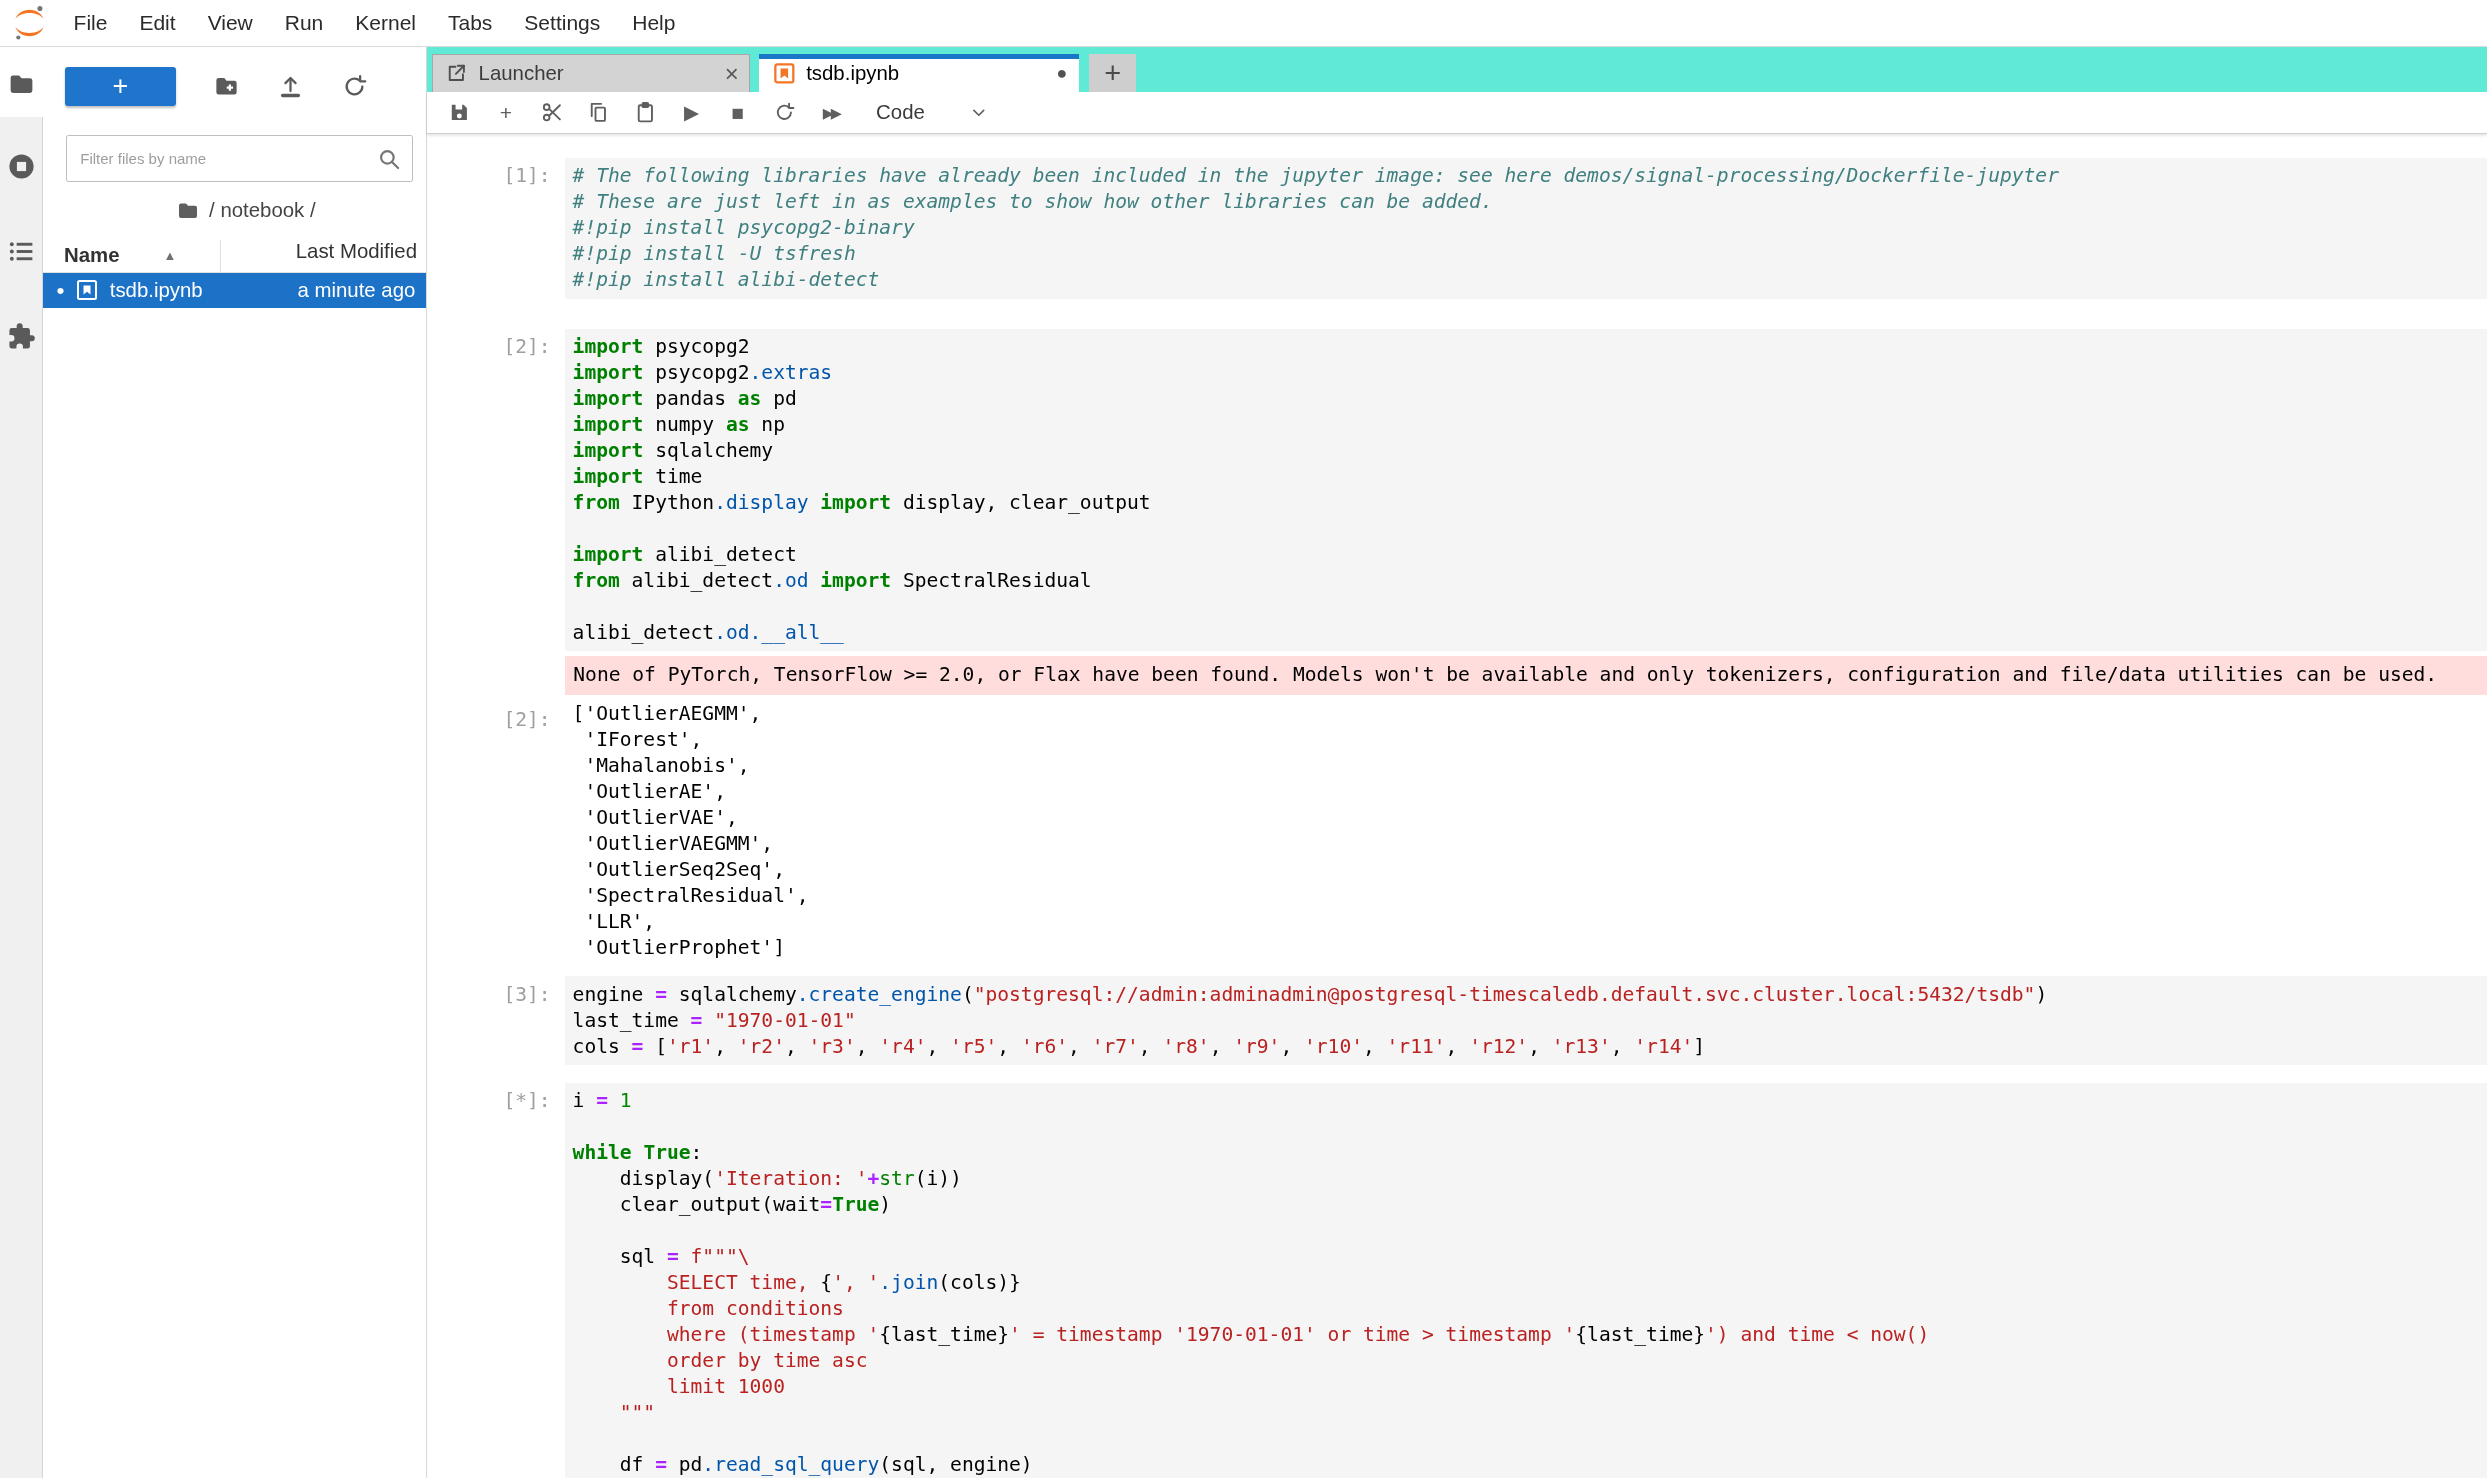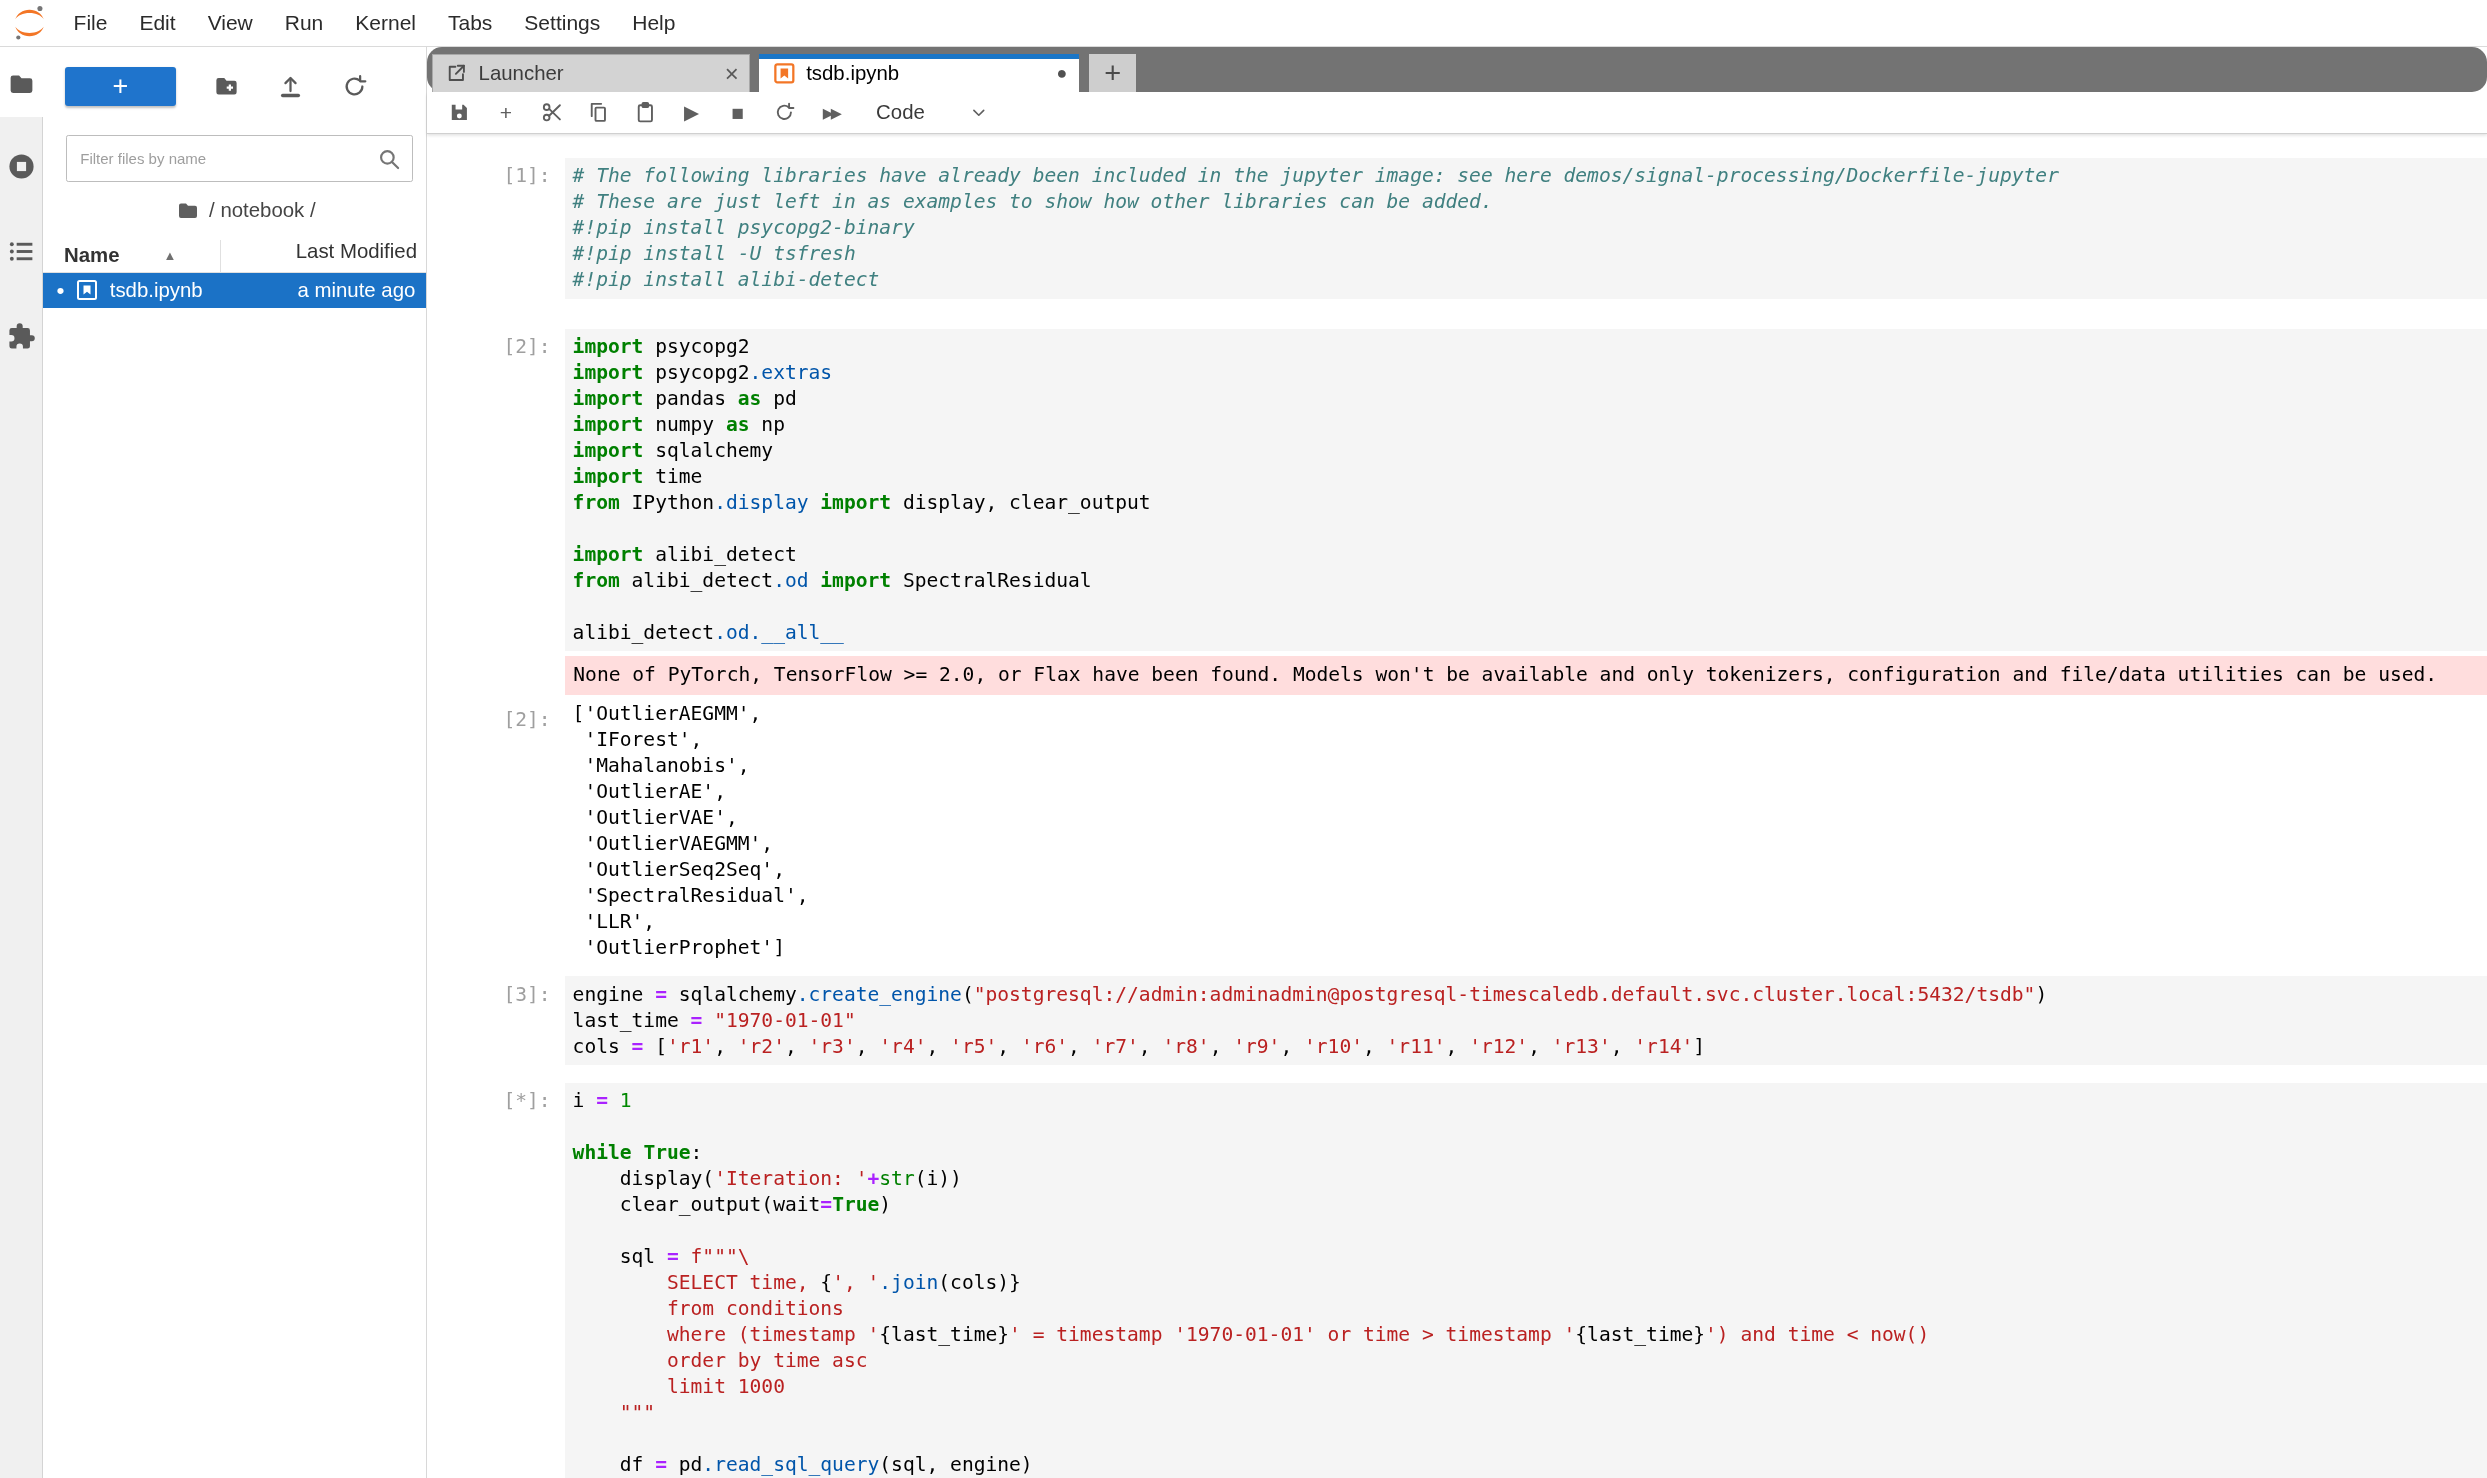--- a/index.html
+++ b/index.html
@@ -48,21 +48,21 @@
   .sort-arrow { font-size:13px; color:#707070; margin-left:44px; }
   .mod-col { flex:1; text-align:right; padding-right:9px; }
   .fb-row { display:flex; align-items:center; height:35px; background:#1b72c6; color:#fff; }
   .row-dot { font-size:22.7px; margin-left:13.6px; line-height:0; }
   .row-nbicon { width:24px; height:24px; margin-left:10.6px; }
   .row-name { margin-left:10.6px; }
   .row-mod { flex:1; text-align:right; padding-right:10.6px; }
 
   
   .main { flex:1; display:flex; flex-direction:column; min-width:0; }
-  .tabbar { height:45px; background:#737373; display:flex; align-items:flex-end; padding-left:5.3px; flex:none;border-radius:15px; }
+  .tabbar { height:45px; background:#5eead4; display:flex; align-items:flex-end; padding-left:5.3px; flex:none; }
   .tab { height:38px; display:flex; align-items:center; font-size:20.4px; }
   .tab.inactive { width:318px; background:#d3d3d3; border:0.8px solid #a8a8a8; border-bottom:none;
                   color:#3c3c3c; padding:0 10.6px 0 12px; }
   .tab.active { width:320px; background:#fff; color:#000; padding:0 12px 0 13.6px;
                 position:relative; margin-left:9px; }
   .tab.active::before { content:""; position:absolute; top:0; left:0; right:0; height:4.5px; background:#1a76c7; }
   .tab-icon { width:22.7px; height:22.7px; margin-right:10.6px; flex:none; }
   .tab-close { margin-left:auto; font-size:24px; color:#595959; line-height:1; }
   .dirty-dot { margin-left:auto; font-size:18px; color:#515151; }
   .newtab { width:47px; height:38px; background:#cecece; display:flex; align-items:center;

